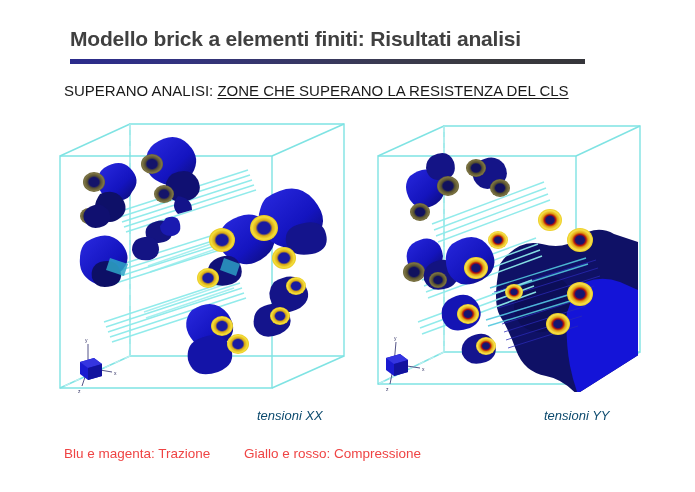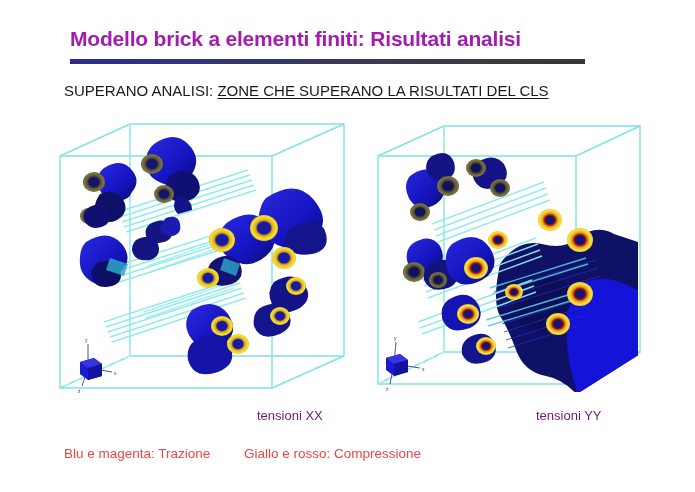--- a/index.html
+++ b/index.html
@@ -18,21 +18,21 @@
 
   
   #slide-title {
     position: absolute;
     left: 70px;
     top: 27px;
     width: 560px;
     font-size: 21px;
     font-weight: bold;
     letter-spacing: -0.2px;
-    color: #a21caf;
+    color: #404040;
     white-space: nowrap;
   }
   #title-rule {
     position: absolute;
     left: 70px;
     top: 59px;
     width: 515px;
     height: 5px;
     background: linear-gradient(to right, #2b2b8c 0%, #33337f 22%, #3a3a52 60%, #3a3a3f 80%, #35353a 100%);
   }
@@ -51,22 +51,23 @@
     text-underline-offset: 2px;
   }
 
   
   .figure {
     position: absolute;
   }
   .fig-caption {
     position: absolute;
     font-size: 13px;
-    color: #701a75;
+    color: #0c4a6e;
     white-space: nowrap;
+    font-style: italic;
   }
 
   
   #legend-row {
     position: absolute;
     left: 64px;
     top: 446px;
     font-size: 13.5px;
     color: #ef4444;
     white-space: nowrap;
@@ -80,21 +81,21 @@
 </style>
 </head>
 <body>
 
 <div id="slide-title">Modello brick a elementi finiti: Risultati analisi</div>
 
 <div id="title-rule"></div>
 
 <div id="subtitle-row">
   <span>SUPERANO ANALISI:</span>
-  <span class="underlined">ZONE CHE SUPERANO LA RISULTATI DEL CLS</span>
+  <span class="underlined">ZONE CHE SUPERANO LA RESISTENZA DEL CLS</span>
 </div>
 
 <div class="figure" style="left:52px; top:116px; width:300px; height:290px;">
   <svg width="300" height="290" viewBox="0 0 300 290">
     <defs>
       <clipPath id="clipL">
         <polygon points="8,40 78,8 292,8 292,242 224,280 8,280"></polygon>
       </clipPath>
       <linearGradient id="blobGradL" x1="0" y1="0" x2="1" y2="1">
         <stop offset="0%" stop-color="#2a2ae0"></stop>
@@ -379,20 +380,20 @@
       <line x1="22" y1="248" x2="18" y2="268" stroke="#555588" stroke-width="1"></line>
       <polygon points="14,242 28,238 36,244 36,256 22,260 14,254" fill="#1a1ad0"></polygon>
       <polygon points="14,242 28,238 36,244 22,248" fill="#3535e0"></polygon>
       <polygon points="36,244 36,256 22,260 22,248" fill="#12129e"></polygon>
       <text x="22" y="224" font-family="'Liberation Sans',sans-serif" font-size="5" fill="#333366">y</text>
       <text x="50" y="255" font-family="'Liberation Sans',sans-serif" font-size="5" fill="#333366">x</text>
       <text x="14" y="275" font-family="'Liberation Sans',sans-serif" font-size="5" fill="#333366">z</text>
     </g>
   </svg>
 
-  <div class="fig-caption" style="left:164px; top:292px;">tensioni YY</div>
+  <div class="fig-caption" style="left:172px; top:292px;">tensioni YY</div>
 </div>
 
 <div id="legend-row">
   <span>Blu e magenta: Trazione</span>
   <span class="gap"></span>
   <span>Giallo e rosso: Compressione</span>
 </div>
 
 </body></html>

